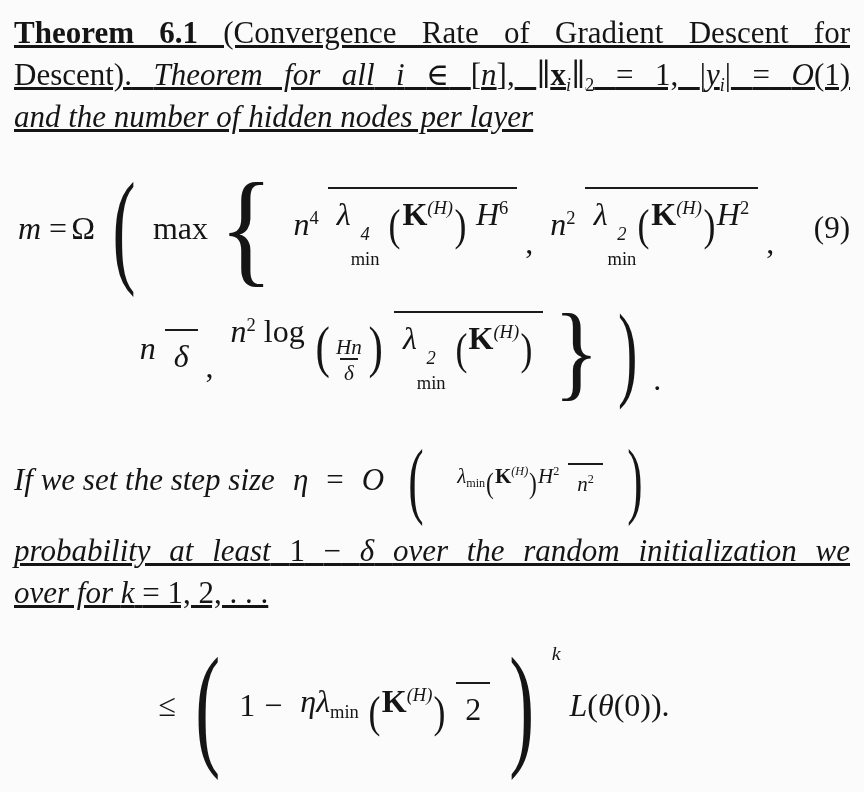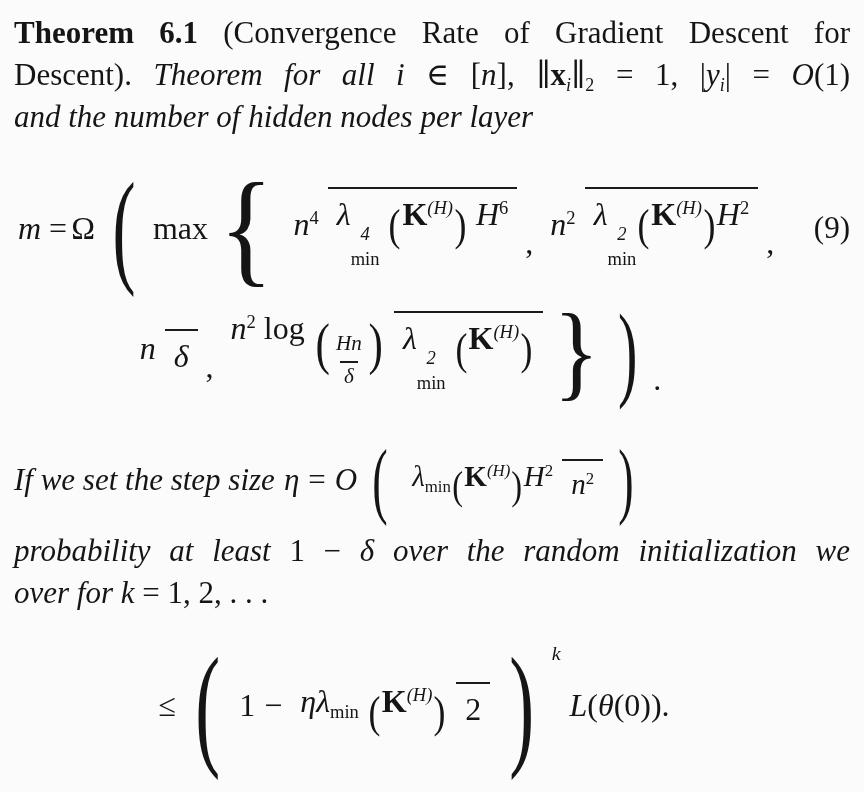--- a/index.html
+++ b/index.html
@@ -5,57 +5,57 @@
   html,body{margin:0;padding:0;}
   body{
     width:864px;height:792px;overflow:hidden;
     background:#fbfbfb;color:#151515;
     font-family:"Liberation Serif","DejaVu Serif",serif;
   }
   .page{padding:12px 14px 0 14px;}
   i{font-style:italic;}
   b{font-weight:bold;}
   
-  .para{font-size:31px;line-height:42px;margin:0;white-space:normal;}
+  .para{font-size:31px;line-height:42px;margin:0;white-space:normal;text-decoration:underline;}
   .jl{text-align:justify;text-align-last:justify;}
   .sb{font-size:.58em;vertical-align:-.35em;line-height:0;font-style:italic;}
   .sbr{font-size:.58em;vertical-align:-.35em;line-height:0;font-style:normal;}
   .sp{font-size:.58em;vertical-align:.62em;line-height:0;}
   
   .eq9{margin-top:20px;font-size:32px;}
   .eql{display:flex;align-items:center;gap:8px;}
   .l1{height:140px;position:relative;padding-left:4px;}
   .l2{height:116px;justify-content:center;position:relative;left:-36px;margin-top:-4px;}
   .eqnum{position:absolute;right:0px;top:50%;transform:translateY(-50%);font-size:31px;}
   .frac{display:inline-flex;flex-direction:row;align-items:center;}
   .num{padding:0 9px 7px 9px;white-space:nowrap;text-align:center;}
   .den{border-top:2.5px solid #1b1b1b;padding:7px 9px 0 9px;white-space:nowrap;text-align:center;}
   .ss{display:inline-flex;flex-direction:column;justify-content:space-between;
       font-size:.58em;line-height:1;height:2.35em;vertical-align:-0.8em;}
   .ss .st{font-style:italic;}
   .ss .sbm{font-style:normal;}
   .d1{font-size:1.4em;vertical-align:-.33em;line-height:0;display:inline-block;transform:scaleX(.8);font-style:normal;}
   .d2{font-size:1.8em;vertical-align:-.42em;line-height:0;display:inline-block;transform:scaleX(.75);font-style:normal;}
   .ifrac{display:inline-flex;flex-direction:column;align-items:center;font-size:.66em;vertical-align:-.55em;line-height:1.05;}
-  .inum{padding:0 4px 7px 4px;}
+  .inum{padding:0 4px 0 4px;}
   .iden{border-top:2px solid #1b1b1b;padding:2px 4px 0 4px;}
   .big{display:inline-block;line-height:.68em;font-weight:400;font-style:normal;}
   .par{transform:scaleX(.55);}
   .brc{transform:scaleX(.9);}
   .s126{font-size:126px;}
   .s106{font-size:106px;}
   .s84{font-size:84px;}
   .s136{font-size:136px;}
   .lowc{transform:translateY(.45em);}
   .lowdot{transform:translateY(.85em);}
   .om{margin-left:-4px;}
   
   .para2{margin-top:20px;font-size:31px;}
-  .p2l1{display:flex;align-items:center;gap:9px;height:100px;}
-  .m27{font-size:29px;}
+  .p2l1{display:flex;align-items:center;gap:18px;height:100px;}
+  .m27{font-size:21px;}
   .pull{margin-left:-2px;}
   
   .eqf{display:flex;align-items:center;justify-content:center;gap:9px;
        height:158px;margin-top:12px;font-size:32px;position:relative;left:-18px;}
   .expk{align-self:flex-start;margin-top:16px;font-size:.62em;margin-left:-2px;}
   .grp{white-space:nowrap;}
 </style>
 </head>
 <body>
 

